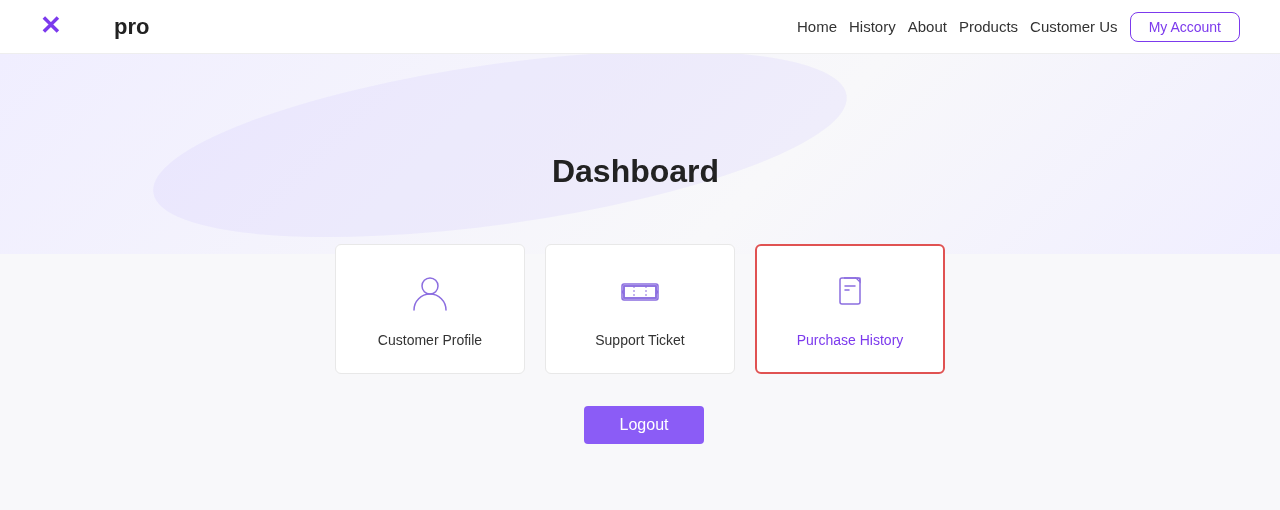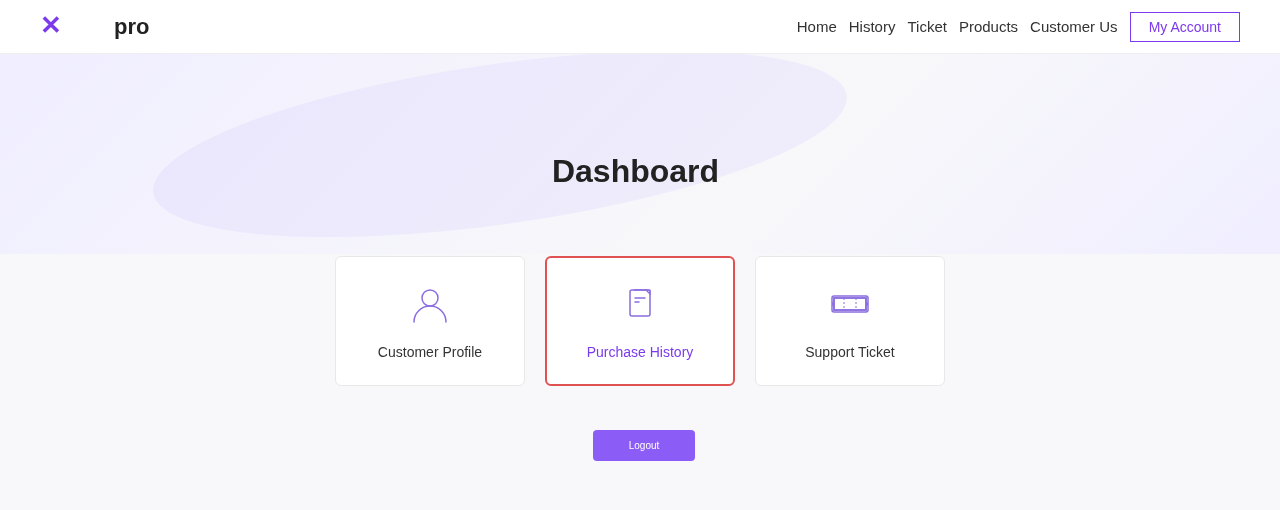--- a/index.html
+++ b/index.html
@@ -41,21 +41,21 @@
     .nav-links a {
       text-decoration: none;
       color: #333;
       font-size: 15px;
     }
     .my-account-btn {
       border: 1.5px solid #7c3aed;
       color: #7c3aed;
       background: transparent;
       padding: 6px 18px;
-      border-radius: 0;
+      border-radius: 8px;
       font-size: 14px;
       cursor: pointer;
       font-weight: 500;
     }
 
     
     .hero-bg {
       background: linear-gradient(135deg, #f0eeff 0%, #f8f8fa 60%, #f0eeff 100%);
       position: absolute;
       top: 54px;
@@ -101,21 +101,21 @@
       border-radius: 6px;
       width: 190px;
       min-height: 130px;
       display: flex;
       flex-direction: column;
       align-items: center;
       justify-content: center;
       gap: 14px;
       cursor: pointer;
       transition: box-shadow 0.15s;
-      margin: 16px 10px;
+      margin: 4px 10px;
     }
     .card.active {
       border: 2px solid #e05252;
       box-shadow: none;
     }
     .card-label {
       font-size: 14px;
       color: #333;
       font-weight: 500;
     }
@@ -133,21 +133,21 @@
       display: flex;
       justify-content: center;
       margin-top: 28px;
     }
     .logout-btn {
       background: #8b5cf6;
       color: #fff;
       border: none;
       border-radius: 4px;
       padding: 10px 36px;
-      font-size: 10px;
+      font-size: 16px;
       font-weight: 500;
       cursor: pointer;
       margin-left: 8px;
     }
   </style>
 </head>
 <body>
 
 <nav class="navbar">
   <div class="logo">
@@ -155,21 +155,21 @@
       
       <svg width="28" height="28" viewBox="0 0 28 28" fill="none" xmlns="http://www.w3.org/2000/svg">
         <text x="0" y="24" font-size="26" font-weight="900" fill="#7c3aed" font-family="Arial">✕</text>
       </svg>
     </span>
     <span class="logo-text">pro</span>
   </div>
   <ul class="nav-links">
     <li><a href="#">Home</a></li>
     <li><a href="#">History</a></li>
-    <li><a href="#">Ticket</a></li>
+    <li><a href="#">About</a></li>
     <li><a href="#">Products</a></li>
     <li><a href="#">Customer Us</a></li>
     <li>
       <button class="my-account-btn">My Account</button>
     </li>
   </ul>
 </nav>
 
 <div class="hero-bg"></div>
 
@@ -181,53 +181,53 @@
     <div class="card">
       <div class="card-icon">
         <svg width="44" height="44" viewBox="0 0 44 44">
           <circle cx="22" cy="16" r="8" stroke="#8b6de0" stroke-width="1.5" fill="none"></circle>
           <path d="M6 40c0-8.837 7.163-16 16-16s16 7.163 16 16" stroke="#8b6de0" stroke-width="1.5" fill="none" stroke-linecap="round"></path>
         </svg>
       </div>
       <span class="card-label">Customer Profile</span>
     </div>
 
+    <div class="card">
+      <div class="card-icon">
+        <svg width="44" height="44" viewBox="0 0 44 44">
+          <path d="M6 16h32v12H6z" stroke="#8b6de0" stroke-width="1.5" fill="none" rx="2"></path>
+          <path d="M6 16h32v12H6z" stroke="#8b6de0" stroke-width="1.5" fill="none"></path>
+
+          <path d="M16 16 L16 28" stroke="#8b6de0" stroke-width="1" stroke-dasharray="2,2"></path>
+          <path d="M28 16 L28 28" stroke="#8b6de0" stroke-width="1" stroke-dasharray="2,2"></path>
+
+          <path d="M6 20 Q3 22 6 24" stroke="#8b6de0" stroke-width="1.5" fill="none"></path>
+
+          <path d="M38 20 Q41 22 38 24" stroke="#8b6de0" stroke-width="1.5" fill="none"></path>
+          <rect x="4" y="14" width="36" height="16" rx="2" stroke="#8b6de0" stroke-width="1.5" fill="none"></rect>
+        </svg>
+      </div>
+      <span class="card-label">Support Ticket</span>
+    </div>
+
     <div class="card active">
       <div class="card-icon">
         <svg width="44" height="44" viewBox="0 0 44 44">
           <rect x="12" y="8" width="20" height="26" rx="2" stroke="#8b6de0" stroke-width="1.5" fill="none"></rect>
           <path d="M17 8v0" stroke="#8b6de0" stroke-width="1.5"></path>
           <path d="M16 8h12" stroke="#8b6de0" stroke-width="1.5"></path>
           <path d="M17 20h4m-4-4h10" stroke="#8b6de0" stroke-width="1.5" stroke-linecap="round"></path>
 
           <path d="M16 8 L16 8" stroke="#8b6de0" stroke-width="1.5"></path>
 
           <path d="M28 8 L32 8 L32 12 Z" stroke="#8b6de0" stroke-width="1.2" fill="none"></path>
         </svg>
       </div>
       <span class="card-label">Purchase History</span>
     </div>
 
-    <div class="card">
-      <div class="card-icon">
-        <svg width="44" height="44" viewBox="0 0 44 44">
-          <path d="M6 16h32v12H6z" stroke="#8b6de0" stroke-width="1.5" fill="none" rx="2"></path>
-          <path d="M6 16h32v12H6z" stroke="#8b6de0" stroke-width="1.5" fill="none"></path>
-
-          <path d="M16 16 L16 28" stroke="#8b6de0" stroke-width="1" stroke-dasharray="2,2"></path>
-          <path d="M28 16 L28 28" stroke="#8b6de0" stroke-width="1" stroke-dasharray="2,2"></path>
-
-          <path d="M6 20 Q3 22 6 24" stroke="#8b6de0" stroke-width="1.5" fill="none"></path>
-
-          <path d="M38 20 Q41 22 38 24" stroke="#8b6de0" stroke-width="1.5" fill="none"></path>
-          <rect x="4" y="14" width="36" height="16" rx="2" stroke="#8b6de0" stroke-width="1.5" fill="none"></rect>
-        </svg>
-      </div>
-      <span class="card-label">Support Ticket</span>
-    </div>
-
 
   </div>
 
   <div class="logout-row">
     <button class="logout-btn">Logout</button>
   </div>
 </div>
 
 </body></html>

